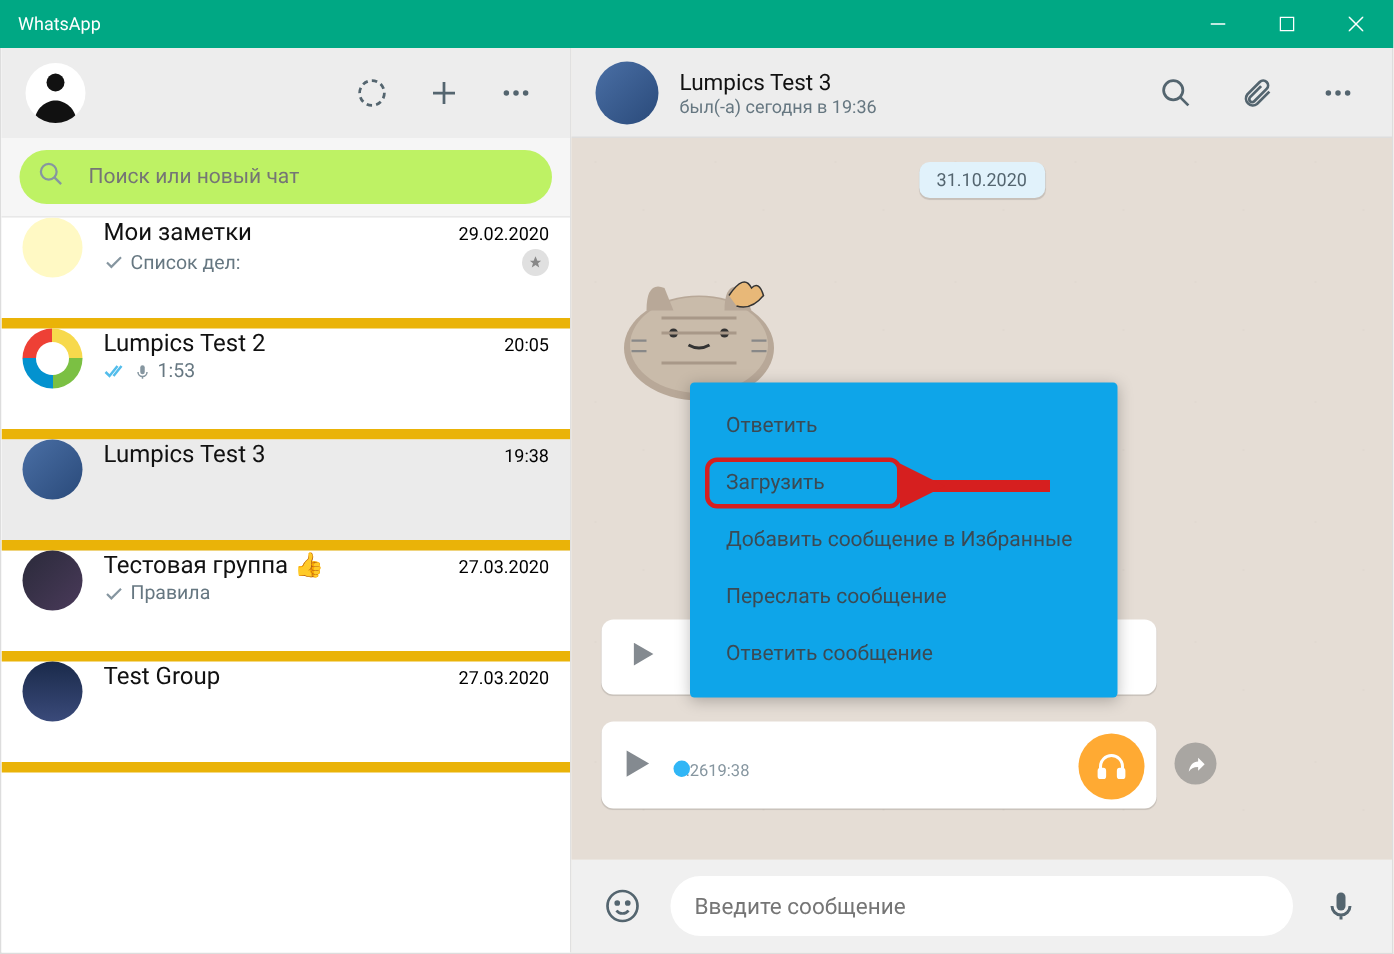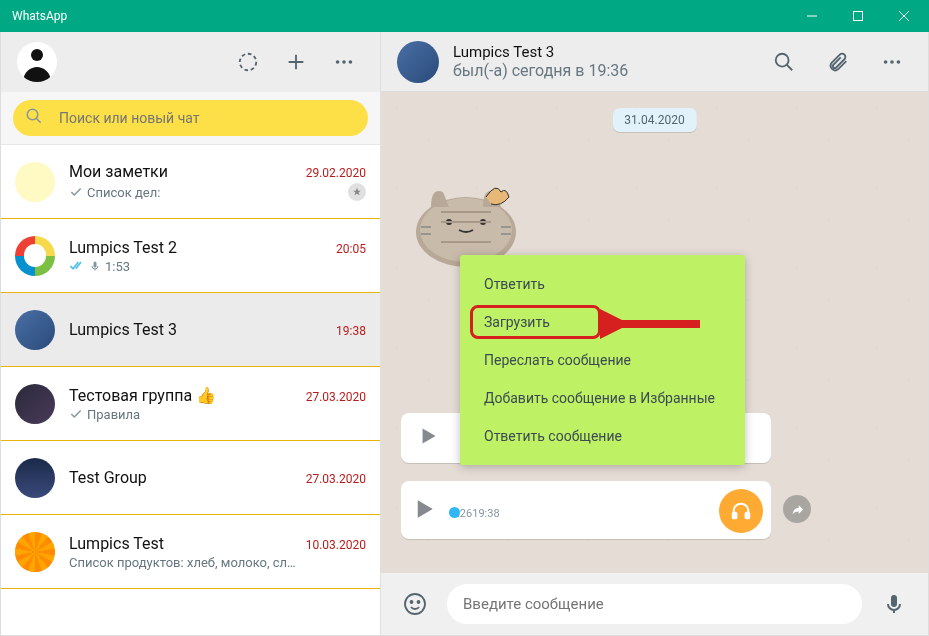--- a/index.html
+++ b/index.html
@@ -9,53 +9,53 @@
 .titlebar-btn{width:46px;height:32px;display:flex;align-items:center;justify-content:center;color:#fff}
 .app{display:flex;height:604px;border:1px solid #ddd;border-top:none}
 .sidebar{width:380px;display:flex;flex-direction:column;border-right:1px solid #e0e0e0;background:#fff}
 .sidebar-header{height:60px;background:#ededed;display:flex;align-items:center;padding:0 16px;gap:8px}
 .avatar{width:40px;height:40px;border-radius:50%;background:#ddd;display:flex;align-items:center;justify-content:center;overflow:hidden}
 .profile-avatar{background:#fff}
 .profile-avatar svg{width:40px;height:40px}
 .sidebar-header .spacer{flex:1}
 .icon-btn{width:40px;height:40px;display:flex;align-items:center;justify-content:center;color:#54656f;cursor:pointer}
 .search-box{padding:8px 12px;background:#f6f6f6;border-bottom:1px solid #e8e8e8}
-.search-inner{background:#fde047;border-radius:18px;height:36px;display:flex;align-items:center;padding:0 12px;gap:16px}
+.search-inner{background:#bef264;border-radius:18px;height:36px;display:flex;align-items:center;padding:0 12px;gap:16px}
 .search-inner input{border:none;outline:none;flex:1;font-size:14px;color:#667781;background:transparent}
 .chat-list{flex:1;overflow-y:auto}
-.chat-item{display:flex;align-items:center;padding:0 14px;height:74px;border-bottom:1px solid #eab308;cursor:pointer}
+.chat-item{display:flex;align-items:flex-start;padding:0 14px;height:74px;border-bottom:7px solid #eab308;cursor:pointer}
 .chat-item.active{background:#ebebeb}
 .chat-item .avatar{flex-shrink:0}
 .chat-info{flex:1;margin-left:14px;min-width:0;overflow:hidden}
 .chat-top{display:flex;justify-content:space-between;align-items:baseline}
 .chat-name{font-size:16px;color:#111;white-space:nowrap;overflow:hidden;text-overflow:ellipsis}
-.chat-time{font-size:12px;color:#b91c1c}
+.chat-time{font-size:12px;color:#000000}
 .chat-sub{font-size:13px;color:#667781;display:flex;align-items:center;gap:4px;margin-top:2px;white-space:nowrap;overflow:hidden;text-overflow:ellipsis}
 .pin-badge{width:18px;height:18px;border-radius:50%;background:#e0e0e0;display:flex;align-items:center;justify-content:center;margin-left:auto;color:#888}
 .main{flex:1;display:flex;flex-direction:column;background:#efeae2;position:relative}
 .chat-header{height:60px;background:#ededed;display:flex;align-items:center;padding:0 16px;gap:14px;border-bottom:1px solid #ddd}
 .chat-header .avatar{width:42px;height:42px}
 .chat-header-info{flex:1}
 .chat-header-name{font-size:15px;color:#111}
-.chat-header-status{font-size:16px;color:#667781}
+.chat-header-status{font-size:12px;color:#667781}
 .messages{flex:1;position:relative;overflow:hidden;background:#e5ddd5;background-image:radial-gradient(circle at 20% 20%,rgba(0,0,0,0.02) 1px,transparent 1px),radial-gradient(circle at 60% 60%,rgba(0,0,0,0.02) 1px,transparent 1px);background-size:80px 80px}
 .date-badge{position:absolute;top:16px;left:50%;transform:translateX(-50%);background:#e1f2fb;color:#54656f;padding:5px 12px;border-radius:7px;font-size:12px;box-shadow:0 1px 0.5px rgba(0,0,0,0.13)}
 .sticker{position:absolute;left:20px;top:60px;width:130px;height:120px}
 .msg-bubble{position:absolute;left:20px;bottom:34px;background:#fff;border-radius:8px;padding:8px 8px 6px 8px;box-shadow:0 1px 0.5px rgba(0,0,0,0.13);width:370px}
 .audio-row{display:flex;align-items:center;gap:10px}
 .play-btn{color:#848a90}
 .audio-track{flex:1;display:flex;flex-direction:row;gap:2px}
 .track-line{height:3px;background:#d9dbde;border-radius:2px;position:relative;margin-top:8px}
 .track-dot{position:absolute;left:0;top:-4px;width:11px;height:11px;border-radius:50%;background:#30b6f6}
 .track-labels{display:flex;justify-content:space-between;font-size:11px;color:#8696a0;margin-top:4px}
 .audio-avatar{width:44px;height:44px;border-radius:50%;background:#ffaa33;display:flex;align-items:center;justify-content:center;color:#fff}
 .fwd-icon{width:28px;height:28px;border-radius:50%;background:rgba(120,120,120,0.55);display:flex;align-items:center;justify-content:center;color:#fff;margin-left:6px;position:absolute;right:-40px;bottom:16px}
 .msg-bubble2{position:absolute;left:20px;bottom:110px;background:#fff;border-radius:8px;padding:8px;box-shadow:0 1px 0.5px rgba(0,0,0,0.13);width:370px;height:50px;display:flex;align-items:center}
 .msg-bubble2 .play-btn{color:#848a90;margin-left:6px}
-.context-menu{position:absolute;left:460px;top:255px;background:#bef264;border-radius:3px;box-shadow:0 2px 10px rgba(0,0,0,0.25);padding:10px 0;min-width:285px;z-index:10}
+.context-menu{position:absolute;left:460px;top:255px;background:#0ea5e9;border-radius:3px;box-shadow:0 2px 10px rgba(0,0,0,0.25);padding:10px 0;min-width:285px;z-index:10}
 .menu-item{padding:11px 24px;font-size:14px;color:#3b4a54;cursor:pointer}
 .menu-item.hl{position:relative}
 .hl-box{position:absolute;left:10px;right:144px;top:2px;bottom:2px;border:3px solid #d61f1f;border-radius:8px;pointer-events:none}
 .arrow{position:absolute;left:600px;top:306px;z-index:11;pointer-events:none}
 .composer{height:62px;background:#f0f0f0;display:flex;align-items:center;padding:0 14px;gap:12px}
 .composer input{flex:1;height:40px;border:none;border-radius:20px;padding:0 16px;font-size:15px;background:#fff;outline:none;color:#667781}
 .av-wheel{background:conic-gradient(#f7d94c 0 90deg,#7bc043 90deg 180deg,#0392cf 180deg 270deg,#ee4035 270deg 360deg);position:relative}
 .av-wheel::after{content:"";position:absolute;inset:22%;background:#fff;border-radius:50%}
 .av-tech{background:linear-gradient(135deg,#2a2a3a,#4a3a5a)}
 .av-dark{background:linear-gradient(#1a2a4a,#3a4a7a)}
@@ -189,32 +189,20 @@
       </div>
       <div class="chat-item">
         <div class="avatar av-dark"></div>
         <div class="chat-info">
           <div class="chat-top">
               <span class="chat-name">Test Group</span>
               <span class="chat-time">27.03.2020</span>
             </div>
         </div>
       </div>
-      <div class="chat-item">
-        <div class="avatar av-orange"></div>
-        <div class="chat-info">
-          <div class="chat-top">
-              <span class="chat-name">Lumpics Test</span>
-              <span class="chat-time">10.03.2020</span>
-            </div>
-          <div class="chat-sub">
-              <span>Список продуктов: хлеб, молоко, сл…</span>
-            </div>
-        </div>
-      </div>
     </div>
   </div>
 
   <div class="main">
     <div class="chat-header">
       <div class="avatar av-blue"></div>
       <div class="chat-header-info">
         <div class="chat-header-name">Lumpics Test 3</div>
         <div class="chat-header-status">был(-а) сегодня в 19:36</div>
       </div>
@@ -232,21 +220,21 @@
       <div class="icon-btn">
           <svg width="22" height="22" viewBox="0 0 24 24" fill="currentColor">
             <circle cx="5" cy="12" r="2"></circle>
             <circle cx="12" cy="12" r="2"></circle>
             <circle cx="19" cy="12" r="2"></circle>
           </svg>
         </div>
     </div>
 
     <div class="messages">
-      <div class="date-badge">31.04.2020</div>
+      <div class="date-badge">31.10.2020</div>
       <div class="sticker">
         <svg viewBox="0 0 130 120">
             <ellipse cx="65" cy="80" rx="50" ry="35" fill="#b8a898"></ellipse>
             <ellipse cx="65" cy="78" rx="46" ry="32" fill="#c9bbaa"></ellipse>
             <path d="M30 55 Q30 35 42 40 L48 55" fill="#b8a898"></path>
             <path d="M82 55 Q82 35 94 40 L100 55" fill="#b8a898"></path>
             <circle cx="48" cy="70" r="3" fill="#333"></circle>
             <circle cx="82" cy="70" r="3" fill="#333"></circle>
             <path d="M58 78 Q65 82 72 78" stroke="#333" stroke-width="2" fill="none"></path>
             <path d="M30 75h-10M30 82h-10M100 75h10M100 82h10" stroke="#888" stroke-width="1.5"></path>
@@ -305,22 +293,22 @@
             <path d="M6 12a6 6 0 0012 0M12 18v3" stroke="#54656f" stroke-width="2" fill="none"></path>
           </svg>
         </div>
     </div>
   </div>
 </div>
 
 <div class="context-menu">
   <div class="menu-item">Ответить</div>
   <div class="menu-item hl"><span>Загрузить</span><span class="hl-box"></span></div>
+  <div class="menu-item">Добавить сообщение в Избранные</div>
   <div class="menu-item">Переслать сообщение</div>
-  <div class="menu-item">Добавить сообщение в Избранные</div>
   <div class="menu-item">Ответить сообщение</div>
 </div>
 
 <svg class="arrow" width="110" height="36">
   <defs>
       <marker id="ah" markerWidth="12" markerHeight="12" refX="2" refY="6" orient="auto">
         <path d="M12 0 L0 6 L12 12 z" fill="#d61f1f"></path>
       </marker>
     </defs>
   <line x1="100" y1="18" x2="14" y2="18" stroke="#d61f1f" stroke-width="8" marker-end="url(#ah)"></line>

